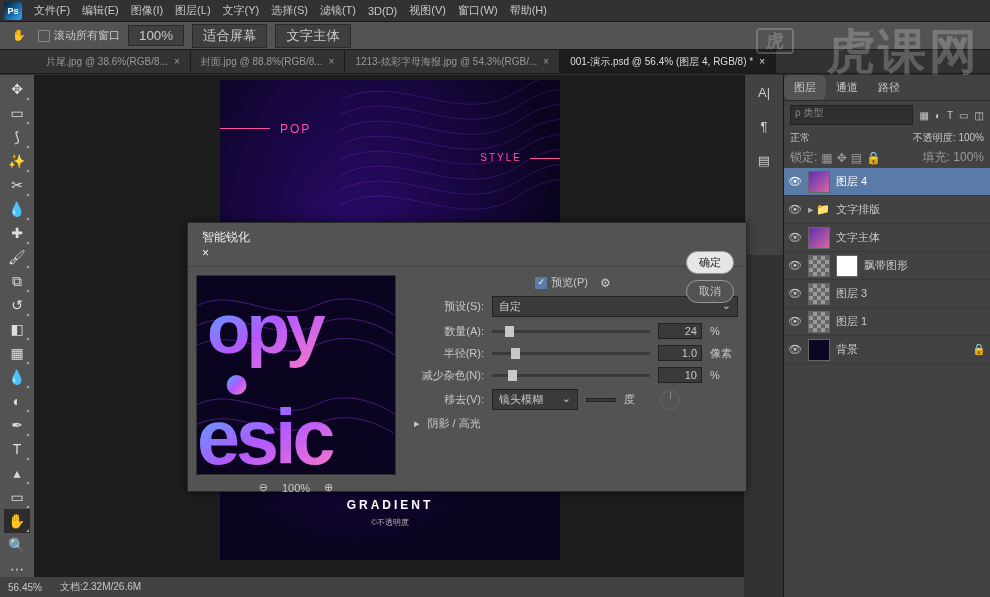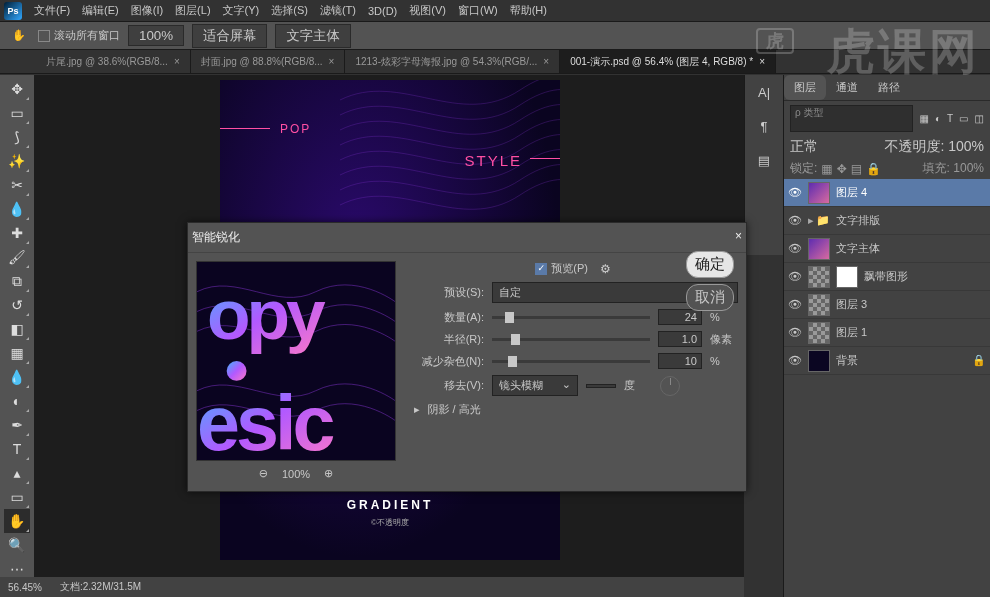--- a/index.html
+++ b/index.html
@@ -28,69 +28,69 @@
 .tool.sel { background: #2c2c2c; }
 .tool .tri { position: absolute; right: 1px; bottom: 1px; width: 0; height: 0; border-left: 3px solid transparent; border-bottom: 3px solid #aaa; }
 .swatches { width: 28px; height: 28px; margin-top: 6px; position: relative; }
 .swatches .fg { position: absolute; top: 0; left: 0; width: 18px; height: 18px; background: #4a7dff; border: 1px solid #fff; }
 
 
 .stage { position: absolute; left: 34px; top: 75px; right: 246px; bottom: 20px; background: #1d1d1d; overflow: hidden; }
 .doc { position: absolute; left: 186px; top: 5px; width: 340px; height: 480px; background: radial-gradient(ellipse at 40% 35%, #2a0a6b, #0a0420 70%); overflow: hidden; }
 .poplabel { position: absolute; top: 42px; left: 60px; color: #ff4fa3; font-size: 12px; letter-spacing: 2px; }
 .popline { position: absolute; top: 48px; left: 0; width: 50px; height: 1px; background: #ff4fa3; }
-.stylelabel { position: absolute; top: 72px; right: 38px; color: #ff4fa3; font-size: 15px; letter-spacing: 2px; }
+.stylelabel { position: absolute; top: 72px; right: 38px; color: #ff4fa3; font-size: 10px; letter-spacing: 2px; }
 .styleline { position: absolute; top: 78px; right: 0; width: 30px; height: 1px; background: #ff4fa3; }
 .mesh { position: absolute; top: -20px; right: -40px; width: 260px; height: 200px; opacity: .55; }
 .gradtxt { position: absolute; bottom: 48px; width: 100%; text-align: center; color: #fff; font-weight: bold; letter-spacing: 3px; font-size: 12px; }
 .gradsub { position: absolute; bottom: 32px; width: 100%; text-align: center; color: #aaa; font-size: 8px; }
 
 
 .rstrip { position: absolute; right: 207px; top: 75px; width: 39px; background: #424242; border-left: 1px solid #1a1a1a; display: flex; flex-direction: column; align-items: center; height: 180px; }
 .rstrip .ic { width: 26px; height: 26px; margin: 4px 0; display: flex; align-items: center; justify-content: center; font-size: 13px; color: #ccc; }
 
 
 .rpanel { position: absolute; right: 0; top: 75px; width: 207px; bottom: 0; background: #424242; border-left: 1px solid #1a1a1a; display: flex; flex-direction: column; }
 .panel-tabs { display: flex; border-bottom: 1px solid #2a2a2a; font-size: 11px; }
 .panel-tabs span { padding: 5px 10px; border-radius: 6px; }
 .panel-tabs span.act { background: #535353; }
 .panel-ctrl { padding: 4px 6px; display: flex; gap: 6px; align-items: center; font-size: 10px; }
-.panel-ctrl .search { flex: 1; background: #2f2f2f; border: 1px solid #222; height: 27px; padding: 0 4px; color: #888; }
-.layer-opts { padding: 2px 6px; font-size: 14px; display: flex; justify-content: space-between; }
+.panel-ctrl .search { flex: 1; background: #2f2f2f; border: 1px solid #222; height: 20px; padding: 0 4px; color: #888; }
+.layer-opts { padding: 2px 6px; font-size: 10px; display: flex; justify-content: space-between; }
 .layer-locks { padding: 2px 6px; font-size: 12px; display: flex; align-items: center; gap: 4px; color: #999; }
 .layers { flex: 1; overflow: auto; }
 .layer { display: flex; align-items: center; height: 28px; border-bottom: 1px solid #383838; padding: 0 4px; gap: 6px; }
 .layer.sel { background: #5a7aa8; color: #fff; }
 .eye { width: 14px; text-align: center; }
 .thumb { width: 22px; height: 22px; background: linear-gradient(135deg,#5e2db0,#d76aa0); border: 1px solid #666; }
 .thumb.checker { background: repeating-conic-gradient(#999 0 25%, #666 0 50%); background-size: 8px 8px; }
 .thumb.dark { background: #0b0622; }
 .folder { color: #aaa; }
 .mask { width: 22px; height: 22px; background: #fff; border: 1px solid #666; }
 .lock { margin-left: auto; }
 
 
 .statusbar { position: absolute; left: 0; bottom: 0; height: 20px; background: #424242; width: 744px; display: flex; align-items: center; padding: 0 8px; font-size: 10px; gap: 18px; }
 
 
 .dialog { position: absolute; left: 187px; top: 222px; width: 560px; height: 270px; background: #535353; border: 1px solid #2a2a2a; box-shadow: 0 0 8px rgba(0,0,0,.6); }
-.dlg-title { background: #535353; padding: 6px 4px; font-size: 12px; color: #eee; border-bottom: 1px solid #444; display: flex; justify-content: space-between; }
+.dlg-title { background: #535353; padding: 6px 14px; font-size: 12px; color: #eee; border-bottom: 1px solid #444; display: flex; justify-content: space-between; flex-direction: column; }
 .dlg-body { display: flex; padding: 8px; gap: 12px; }
 .preview { width: 200px; display: flex; flex-direction: column; align-items: center; }
 .preview-img { width: 200px; height: 200px; background: #0a0420; border: 1px solid #333; overflow: hidden; position: relative; }
 .preview-zoom { display: flex; align-items: center; gap: 14px; margin-top: 6px; font-size: 11px; }
 .controls { flex: 1; display: flex; flex-direction: column; gap: 6px; font-size: 11px; }
 .ctrl-row { display: flex; align-items: center; gap: 8px; }
 .ctrl-row .lbl { width: 76px; text-align: right; }
 .ctrl-row .slider { flex: 1; height: 3px; background: #3a3a3a; position: relative; }
 .ctrl-row .slider .knob { position: absolute; top: -4px; width: 9px; height: 11px; background: #c8c8c8; }
 .ctrl-row .val { width: 44px; background: #3a3a3a; border: 1px solid #222; text-align: right; padding: 1px 4px; }
 .ctrl-row .unit { width: 28px; }
 .dlg-buttons { position: absolute; right: 12px; top: 28px; display: flex; flex-direction: column; gap: 6px; align-items: center; }
-.dlg-btn { width: 48px; padding: 3px 0; text-align: center; border: 1px solid #999; border-radius: 12px; background: #535353; font-size: 15px; }
+.dlg-btn { width: 48px; padding: 3px 0; text-align: center; border: 1px solid #999; border-radius: 12px; background: #535353; font-size: 11px; }
 .dlg-btn.primary { background: #e6e6e6; color: #222; }
 .gear { font-size: 12px; color: #ccc; }
 .sel-wide { flex: 1; background: #3a3a3a; border: 1px solid #222; padding: 2px 6px; display: flex; justify-content: space-between; }
 .remove-sel { width: 86px; background: #3a3a3a; border: 1px solid #222; padding: 2px 6px; display: flex; justify-content: space-between; }
 .degval { width: 30px; background: #3a3a3a; border: 1px solid #222; padding: 1px 4px; color: #666; }
 .dial { width: 20px; height: 20px; border: 1px solid #666; border-radius: 50%; position: relative; }
 .dial::after { content: ''; position: absolute; left: 50%; top: 1px; width: 1px; height: 7px; background: #888; }
 .expand { padding-left: 6px; }
 .watermark { position: absolute; right: 10px; top: 20px; font-size: 48px; color: rgba(255,255,255,.22); font-weight: bold; letter-spacing: 3px; pointer-events: none; font-family: "SimHei", sans-serif; }
 .wmicon { position: absolute; right: 196px; top: 28px; width: 38px; height: 26px; border: 2px solid rgba(255,255,255,.22); border-radius: 4px; display: flex; align-items: center; justify-content: center; color: rgba(255,255,255,.22); font-size: 18px; font-weight: bold; }
@@ -267,21 +267,21 @@
       <span class="eye">👁</span>
       <div class="thumb dark"></div>
       <span>背景</span>
       <span class="lock">🔒</span>
     </div>
   </div>
 </div>
 
 <div class="statusbar">
   <span>56.45%</span>
-  <span>文档:2.32M/31.5M</span>
+  <span>文档:2.32M/26.6M</span>
 </div>
 
 <div class="dialog">
   <div class="dlg-title">
     <span>智能锐化</span>
     <span>×</span>
   </div>
   <div class="dlg-body">
     <div class="preview">
       <div class="preview-img">

